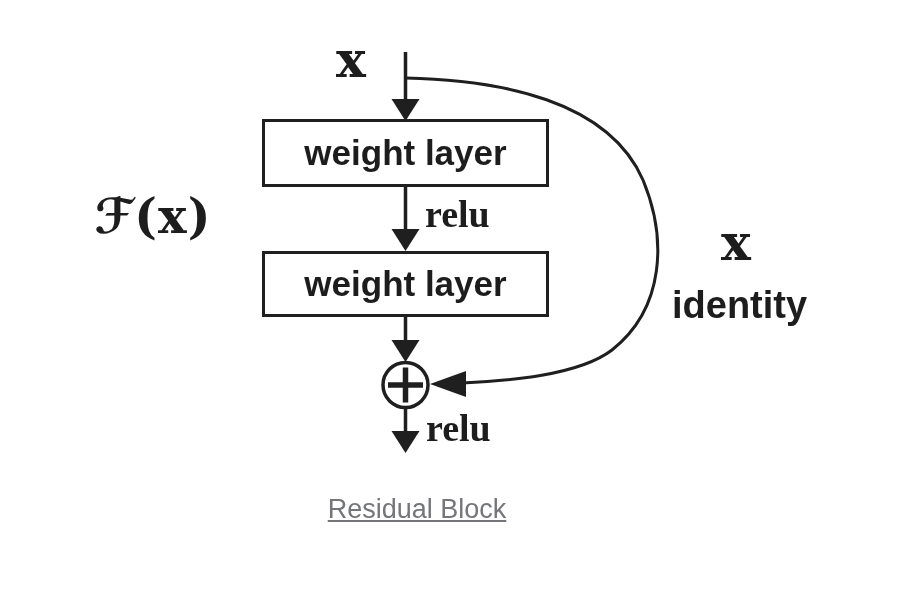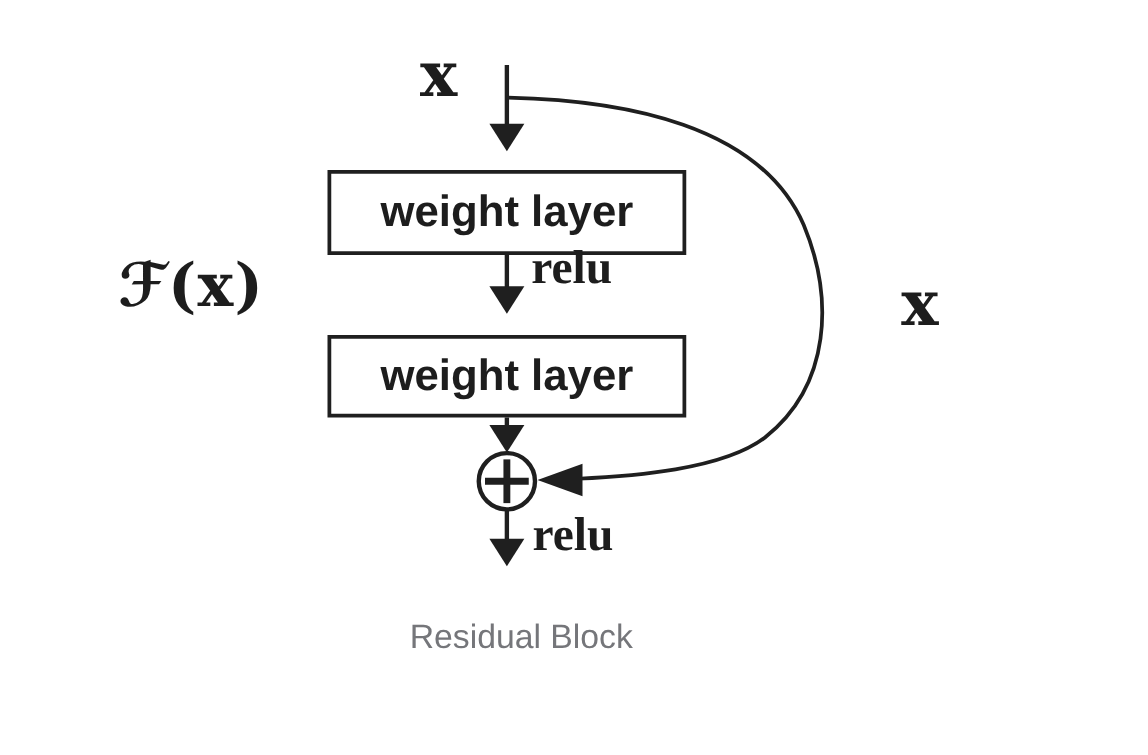--- a/index.html
+++ b/index.html
@@ -39,21 +39,20 @@
     font-family: "Liberation Sans", sans-serif;
     font-weight: 700;
   }
   .math {
     font-family: "DejaVu Serif", "DejaVu Sans", serif;
     font-weight: 700;
     font-size: 48px;
     line-height: 52px;
     letter-spacing: 1px;
     text-align: center;
-    margin-top: 13px;
   }
   .var-x {
     font-family: "DejaVu Serif", "DejaVu Sans", serif;
     font-weight: 700;
     font-size: 50px;
     line-height: 52px;
     text-align: center;
   }
   .relu-label {
     font-size: 38px;
@@ -70,34 +69,34 @@
     width: 287px;
     border: 3px solid var(--stroke);
     background: var(--background);
     display: flex;
     align-items: center;
     justify-content: center;
     font-family: "Liberation Sans", sans-serif;
     font-weight: 700;
     font-size: 35px;
     color: var(--text);
-    margin-top: 17px;
   }
   .box-1 { top: 119px; height: 68px; }
   .box-2 { top: 251px; height: 66px; }
   .caption {
     position: absolute;
     left: 0;
     top: 493px;
     width: 834px;
     text-align: center;
     font-size: 27px;
     line-height: 32px;
     font-weight: 400;
     color: var(--caption);
+    text-decoration: underline;
   }
 </style>
 </head>
 <body>
 
 <div class="canvas">
 
   <svg class="strokes" width="918" height="604" viewBox="0 0 918 604">
 
     <line class="stroke-line" x1="405.5" y1="52" x2="405.5" y2="103" stroke-width="3.5"></line>
@@ -131,16 +130,17 @@
   <div class="label sans-bold relu-label" style="left:425px; top:194px;">relu</div>
 
   <div class="weight-box box-2">
     <span>weight layer</span>
   </div>
 
 
   <div class="label sans-bold relu-label" style="left:426px; top:408px;">relu</div>
 
   <div class="label var-x" style="left:700px; top:217px; width:72px;">x</div>
+  <div class="label sans-bold identity-label" style="left:672px; top:285px;">identity</div>
 
   <div class="caption">Residual Block</div>
 
 </div>
 
 </body></html>

